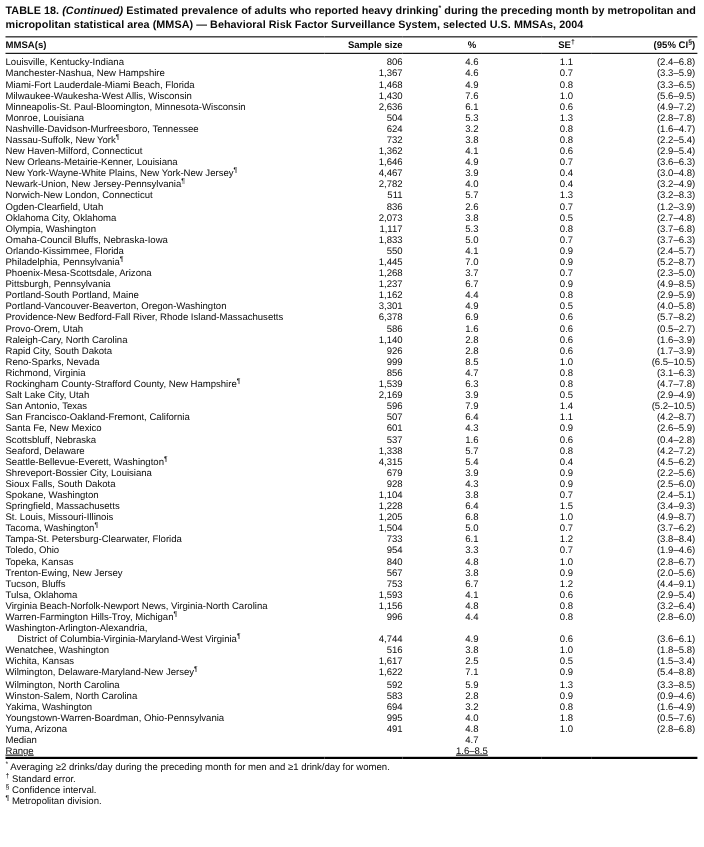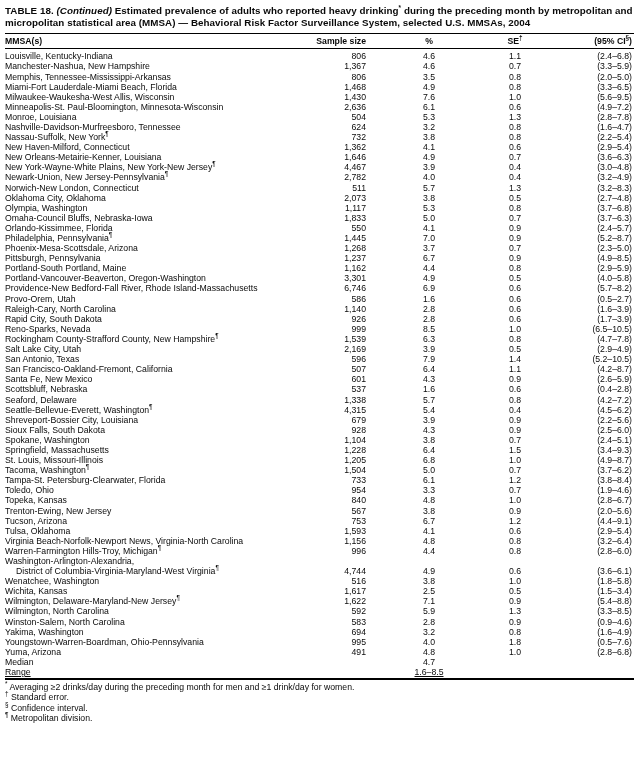--- a/index.html
+++ b/index.html
@@ -107,27 +107,20 @@
           <td class="a-right c-ci">(2.4–6.8)</td>
         </tr>
         <tr>
           <td class="a-left">Manchester-Nashua, New Hampshire</td>
           <td class="a-right">1,367</td>
           <td class="a-center">4.6</td>
           <td class="a-center">0.7</td>
           <td class="a-right c-ci">(3.3–5.9)</td>
         </tr>
         <tr>
-          <td class="a-left">Memphis, Tennessee-Mississippi-Arkansas</td>
-          <td class="a-right">806</td>
-          <td class="a-center">3.5</td>
-          <td class="a-center">0.8</td>
-          <td class="a-right c-ci">(2.0–5.0)</td>
-        </tr>
-        <tr>
           <td class="a-left">Miami-Fort Lauderdale-Miami Beach, Florida</td>
           <td class="a-right">1,468</td>
           <td class="a-center">4.9</td>
           <td class="a-center">0.8</td>
           <td class="a-right c-ci">(3.3–6.5)</td>
         </tr>
         <tr>
           <td class="a-left">Milwaukee-Waukesha-West Allis, Wisconsin</td>
           <td class="a-right">1,430</td>
           <td class="a-center">7.6</td>
@@ -191,20 +184,27 @@
           <td class="a-right c-ci">(3.2–4.9)</td>
         </tr>
         <tr>
           <td class="a-left">Norwich-New London, Connecticut</td>
           <td class="a-right">511</td>
           <td class="a-center">5.7</td>
           <td class="a-center">1.3</td>
           <td class="a-right c-ci">(3.2–8.3)</td>
         </tr>
         <tr>
+          <td class="a-left">Ogden-Clearfield, Utah</td>
+          <td class="a-right">836</td>
+          <td class="a-center">2.6</td>
+          <td class="a-center">0.7</td>
+          <td class="a-right c-ci">(1.2–3.9)</td>
+        </tr>
+        <tr>
           <td class="a-left">Oklahoma City, Oklahoma</td>
           <td class="a-right">2,073</td>
           <td class="a-center">3.8</td>
           <td class="a-center">0.5</td>
           <td class="a-right c-ci">(2.7–4.8)</td>
         </tr>
         <tr>
           <td class="a-left">Olympia, Washington</td>
           <td class="a-right">1,117</td>
           <td class="a-center">5.3</td>
@@ -255,21 +255,21 @@
         </tr>
         <tr>
           <td class="a-left">Portland-Vancouver-Beaverton, Oregon-Washington</td>
           <td class="a-right">3,301</td>
           <td class="a-center">4.9</td>
           <td class="a-center">0.5</td>
           <td class="a-right c-ci">(4.0–5.8)</td>
         </tr>
         <tr>
           <td class="a-left">Providence-New Bedford-Fall River, Rhode Island-Massachusetts</td>
-          <td class="a-right">6,746</td>
+          <td class="a-right">6,378</td>
           <td class="a-center">6.9</td>
           <td class="a-center">0.6</td>
           <td class="a-right c-ci">(5.7–8.2)</td>
         </tr>
         <tr>
           <td class="a-left">Provo-Orem, Utah</td>
           <td class="a-right">586</td>
           <td class="a-center">1.6</td>
           <td class="a-center">0.6</td>
           <td class="a-right c-ci">(0.5–2.7)</td>
@@ -289,20 +289,27 @@
           <td class="a-right c-ci">(1.7–3.9)</td>
         </tr>
         <tr>
           <td class="a-left">Reno-Sparks, Nevada</td>
           <td class="a-right">999</td>
           <td class="a-center">8.5</td>
           <td class="a-center">1.0</td>
           <td class="a-right c-ci">(6.5–10.5)</td>
         </tr>
         <tr>
+          <td class="a-left">Richmond, Virginia</td>
+          <td class="a-right">856</td>
+          <td class="a-center">4.7</td>
+          <td class="a-center">0.8</td>
+          <td class="a-right c-ci">(3.1–6.3)</td>
+        </tr>
+        <tr>
           <td class="a-left">Rockingham County-Strafford County, New Hampshire<sup>¶</sup></td>
           <td class="a-right">1,539</td>
           <td class="a-center">6.3</td>
           <td class="a-center">0.8</td>
           <td class="a-right c-ci">(4.7–7.8)</td>
         </tr>
         <tr>
           <td class="a-left">Salt Lake City, Utah</td>
           <td class="a-right">2,169</td>
           <td class="a-center">3.9</td>
@@ -415,21 +422,21 @@
           <td class="a-right c-ci">(2.8–6.7)</td>
         </tr>
         <tr>
           <td class="a-left">Trenton-Ewing, New Jersey</td>
           <td class="a-right">567</td>
           <td class="a-center">3.8</td>
           <td class="a-center">0.9</td>
           <td class="a-right c-ci">(2.0–5.6)</td>
         </tr>
         <tr>
-          <td class="a-left">Tucson, Arizona</td>
+          <td class="a-left">Tucson, Bluffs</td>
           <td class="a-right">753</td>
           <td class="a-center">6.7</td>
           <td class="a-center">1.2</td>
           <td class="a-right c-ci">(4.4–9.1)</td>
         </tr>
         <tr>
           <td class="a-left">Tulsa, Oklahoma</td>
           <td class="a-right">1,593</td>
           <td class="a-center">4.1</td>
           <td class="a-center">0.6</td>

